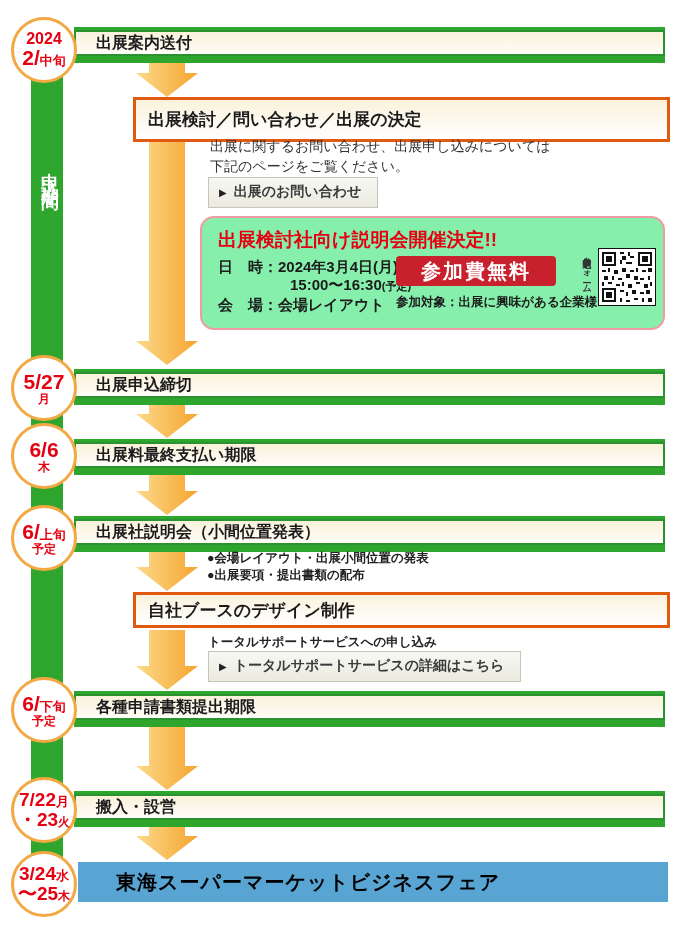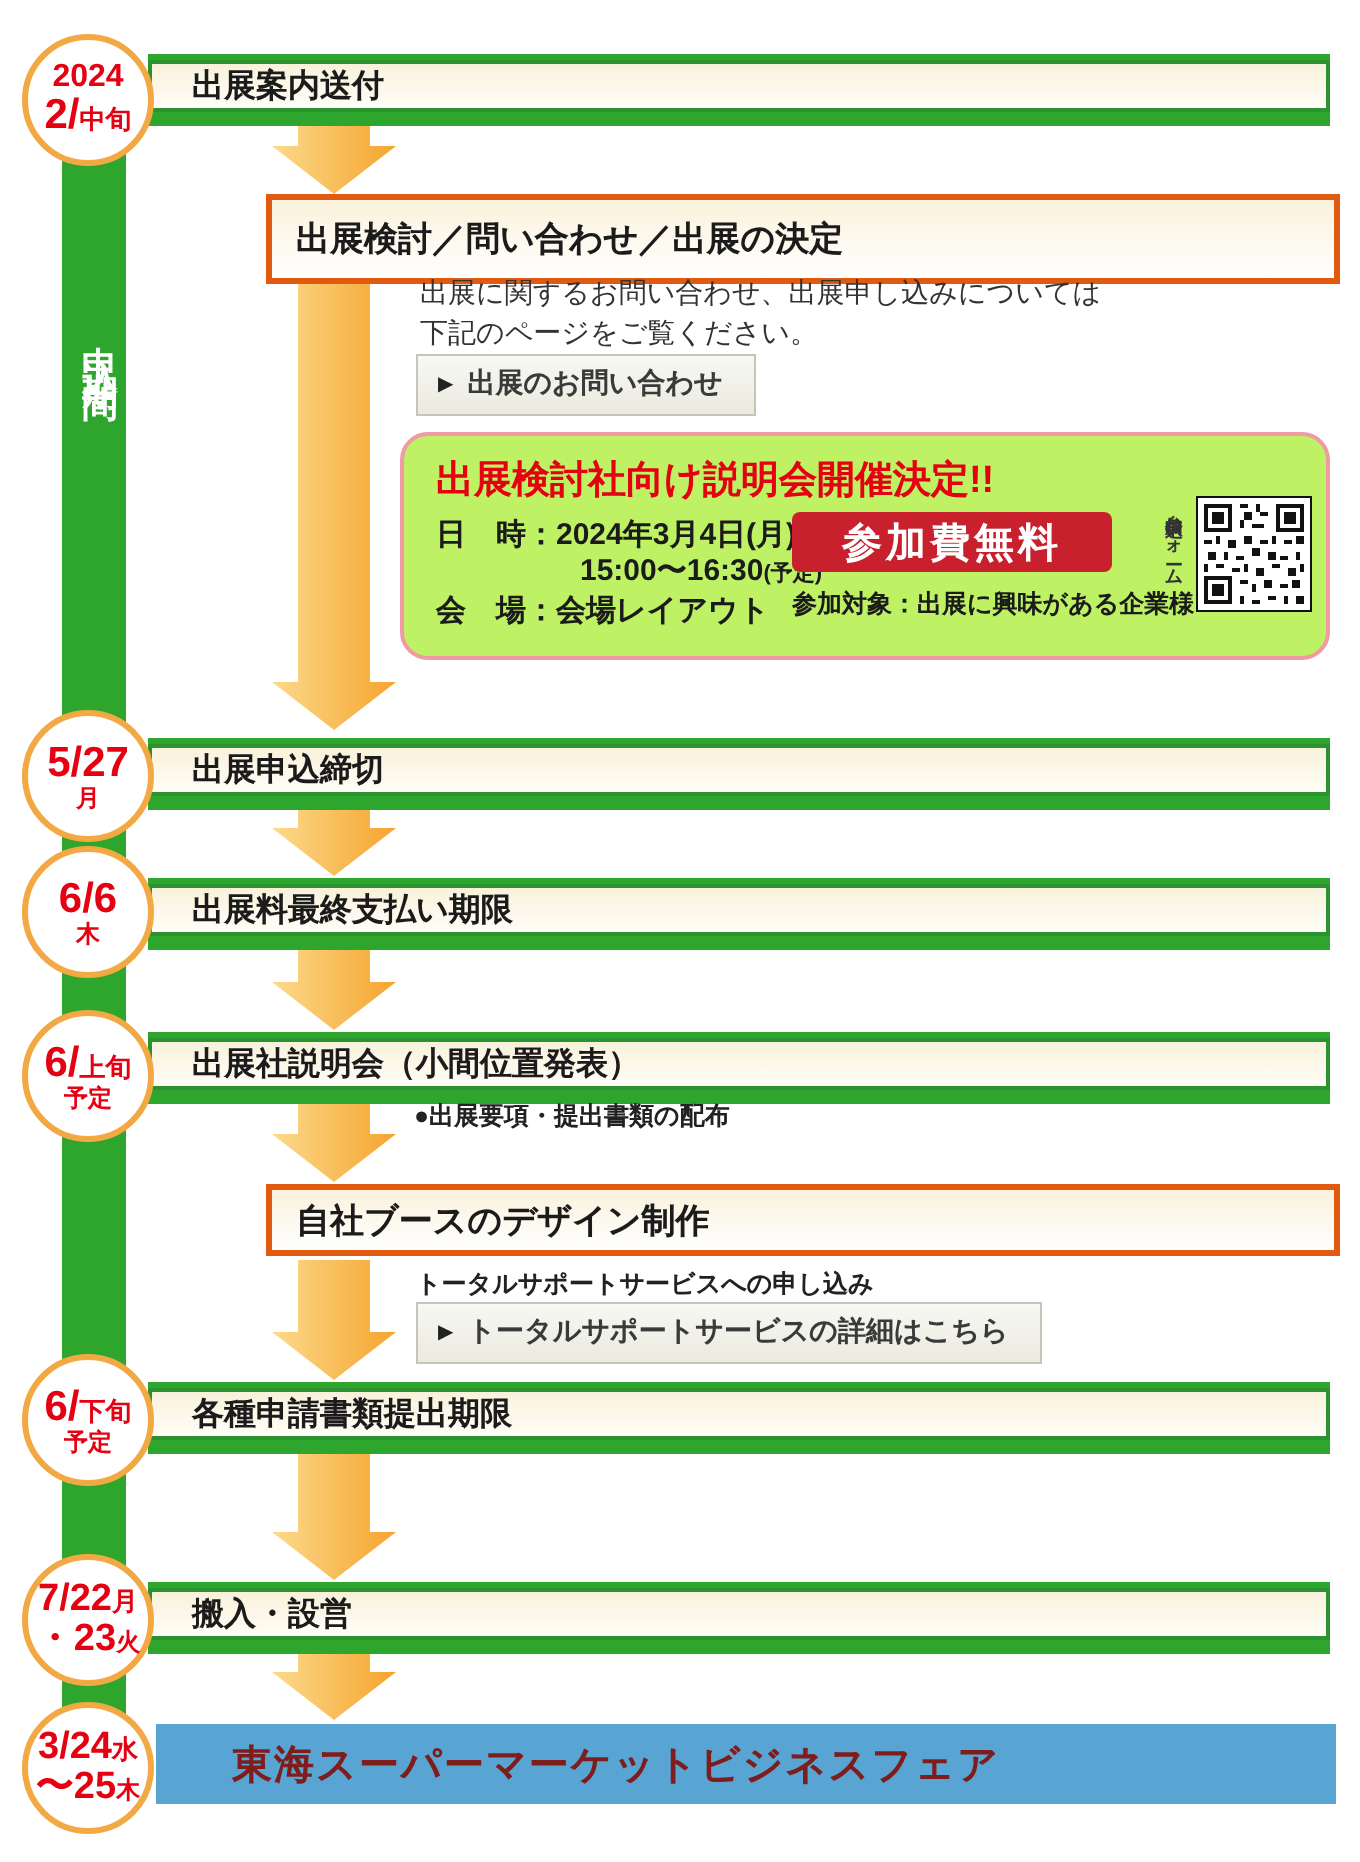--- a/index.html
+++ b/index.html
@@ -45,21 +45,21 @@
        padding:5px 16px 6px 10px;font-size:14px;font-weight:bold;color:#3a3a3a;
        cursor:pointer;z-index:2;font-family:inherit;}
   .btn .ar{font-size:10px;color:#222;}
 
   .para{position:absolute;left:210px;top:136px;font-size:14px;line-height:20px;
         color:#333;z-index:2;}
 
   
   .sem{position:absolute;left:200px;top:216px;width:465px;height:114px;
        box-sizing:border-box;border:2px solid #f09aa4;border-radius:14px;
-       background:#bef264;z-index:2;}
+       background:#86efac;z-index:2;}
   .sem .s-title{position:absolute;left:16px;top:9px;font-size:19px;font-weight:bold;color:#e50012;white-space:nowrap;}
   .sem .s-row{position:absolute;font-size:15px;font-weight:bold;color:#1b1b1b;white-space:nowrap;}
   .sem .s-note{font-size:11px;}
   .sem .s-badge{position:absolute;left:194px;top:38px;width:160px;height:30px;
        background:#c8202c;border-radius:4px;color:#fff;font-size:20px;font-weight:bold;
        display:flex;align-items:center;justify-content:center;letter-spacing:2px;}
   .sem .s-aud{position:absolute;left:194px;top:76px;font-size:12.5px;font-weight:bold;color:#1b1b1b;white-space:nowrap;}
   .vtext{writing-mode:vertical-rl;}
   .sem .s-qrlabel{position:absolute;left:378px;top:32px;height:64px;font-size:9px;
        font-weight:bold;color:#333;letter-spacing:1px;}
@@ -68,21 +68,21 @@
   .smallnote{position:absolute;font-size:12.5px;font-weight:bold;color:#222;
        line-height:16.5px;z-index:2;white-space:nowrap;}
 
   
   .period{position:absolute;left:38px;top:158px;color:#fff;font-size:18px;
        font-weight:bold;letter-spacing:7px;z-index:2;}
 
   
   .event{position:absolute;left:78px;top:862px;width:590px;height:40px;
        background:#58a5d4;display:flex;align-items:center;padding-left:38px;
-       box-sizing:border-box;color:#7f1d1d;font-size:20px;font-weight:bold;
+       box-sizing:border-box;color:#000000;font-size:20px;font-weight:bold;
        letter-spacing:1px;z-index:2;}
 </style>
 </head>
 <body>
 
 <div id="stage">
 
   <div class="seg" style="top:50px;height:338px;"></div>
   <div class="seg" style="top:388px;height:68px;"></div>
   <div class="seg" style="top:456px;height:82px;"></div>
@@ -244,20 +244,21 @@
           <rect x="11" y="25" width="1" height="2"></rect>
           <rect x="14" y="26" width="2" height="1"></rect>
         <rect x="18" y="25" width="2" height="1"></rect>
           <rect x="22" y="25" width="1" height="2"></rect>
           <rect x="25" y="25" width="2" height="2"></rect>
       </g>
     </svg>
   </div>
 
   <div class="smallnote" style="left:207px;top:550px;">
+    <div>●会場レイアウト・出展小間位置の発表</div>
     <div>●出展要項・提出書類の配布</div>
   </div>
 
   <div class="smallnote" style="left:208px;top:634px;">トータルサポートサービスへの申し込み</div>
   <button class="btn" style="left:208px;top:651px;">
     <span class="ar">▶</span>
     <span>トータルサポートサービスの詳細はこちら</span>
   </button>
 
   <div class="event">

